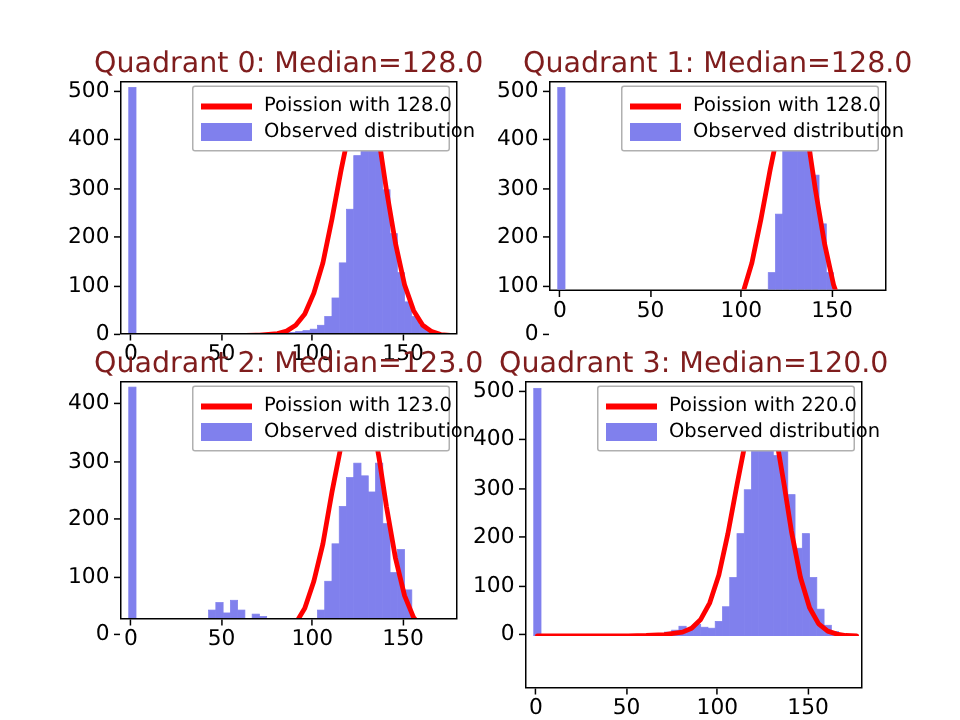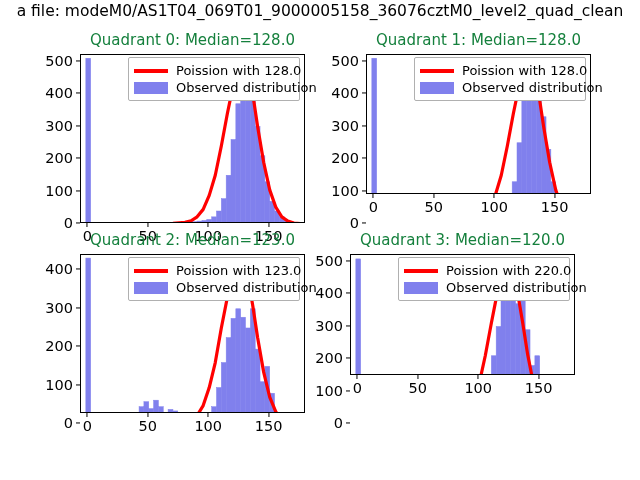--- a/index.html
+++ b/index.html
@@ -44,23 +44,23 @@
     box-sizing: border-box;
     overflow: hidden;
     background: #ffffff;
   }
   .ax-title {
     position: absolute;
     left: -44px;
     width: calc(100% + 88px);
     top: -23px;
     text-align: center;
-    font-size: 15px;
+    font-size: 19px;
     white-space: nowrap;
-    color: #15803d;
+    color: #7f1d1d;
   }
   .plotsvg {
     position: absolute;
     left: 0;
     top: 0;
   }
   .ytick {
     position: absolute;
     right: calc(100% + 7px);
     font-size: 14.5px;
@@ -128,21 +128,20 @@
     font-size: 13px;
     color: #000000;
     white-space: nowrap;
   }
 </style>
 </head>
 <body>
 
 <div id="figure">
 
-  <div class="suptitle">a file: modeM0/AS1T04_069T01_9000005158_36076cztM0_level2_quad_clean</div>
 
   <div class="axes" style="left:80px; top:54px; width:225px; height:169px;">
     <div class="ax-title">Quadrant 0: Median=128.0</div>
     <div class="axes-frame">
       <svg class="plotsvg" id="plot-0" width="225" height="169">
           <g>
             <rect x="4.838709677419355" y="3.25" width="4.838709677419355" height="165.75" fill="#8080ed" stroke="#8080ed" stroke-width="0.5"></rect>
             <rect x="96.7741935483871" y="168.35" width="4.838709677419345" height="0.6500000000000057" fill="#8080ed" stroke="#8080ed" stroke-width="0.5"></rect>
             <rect x="101.61290322580645" y="167.7" width="4.838709677419359" height="1.3000000000000114" fill="#8080ed" stroke="#8080ed" stroke-width="0.5"></rect>
             <rect x="106.45161290322581" y="167.375" width="4.838709677419359" height="1.625" fill="#8080ed" stroke="#8080ed" stroke-width="0.5"></rect>
@@ -344,21 +343,21 @@
         <div class="xtickmark" style="left: 7.25806px;"></div>
         <div class="xtick" style="left: 67.7419px;">50</div>
         <div class="xtickmark" style="left: 67.7419px;"></div>
         <div class="xtick" style="left: 128.226px;">100</div>
         <div class="xtickmark" style="left: 128.226px;"></div>
         <div class="xtick" style="left: 188.71px;">150</div>
         <div class="xtickmark" style="left: 188.71px;"></div>
       </div>
   </div>
 
-  <div class="axes" style="left:350px; top:254px; width:225px; height:121px;">
+  <div class="axes" style="left:350px; top:254px; width:225px; height:205px;">
     <div class="ax-title">Quadrant 3: Median=120.0</div>
     <div class="axes-frame">
       <svg class="plotsvg" id="plot-3" width="225" height="169">
           <g>
             <rect x="4.838709677419355" y="3.9000000000000057" width="4.838709677419355" height="165.1" fill="#8080ed" stroke="#8080ed" stroke-width="0.5"></rect>
             <rect x="87.09677419354838" y="168.025" width="4.838709677419359" height="0.9749999999999943" fill="#8080ed" stroke="#8080ed" stroke-width="0.5"></rect>
             <rect x="91.93548387096774" y="166.4" width="4.838709677419359" height="2.5999999999999943" fill="#8080ed" stroke="#8080ed" stroke-width="0.5"></rect>
             <rect x="96.7741935483871" y="165.1" width="4.838709677419345" height="3.9000000000000057" fill="#8080ed" stroke="#8080ed" stroke-width="0.5"></rect>
             <rect x="101.61290322580645" y="162.5" width="4.838709677419359" height="6.5" fill="#8080ed" stroke="#8080ed" stroke-width="0.5"></rect>
             <rect x="106.45161290322581" y="164.45" width="4.838709677419359" height="4.550000000000011" fill="#8080ed" stroke="#8080ed" stroke-width="0.5"></rect>

